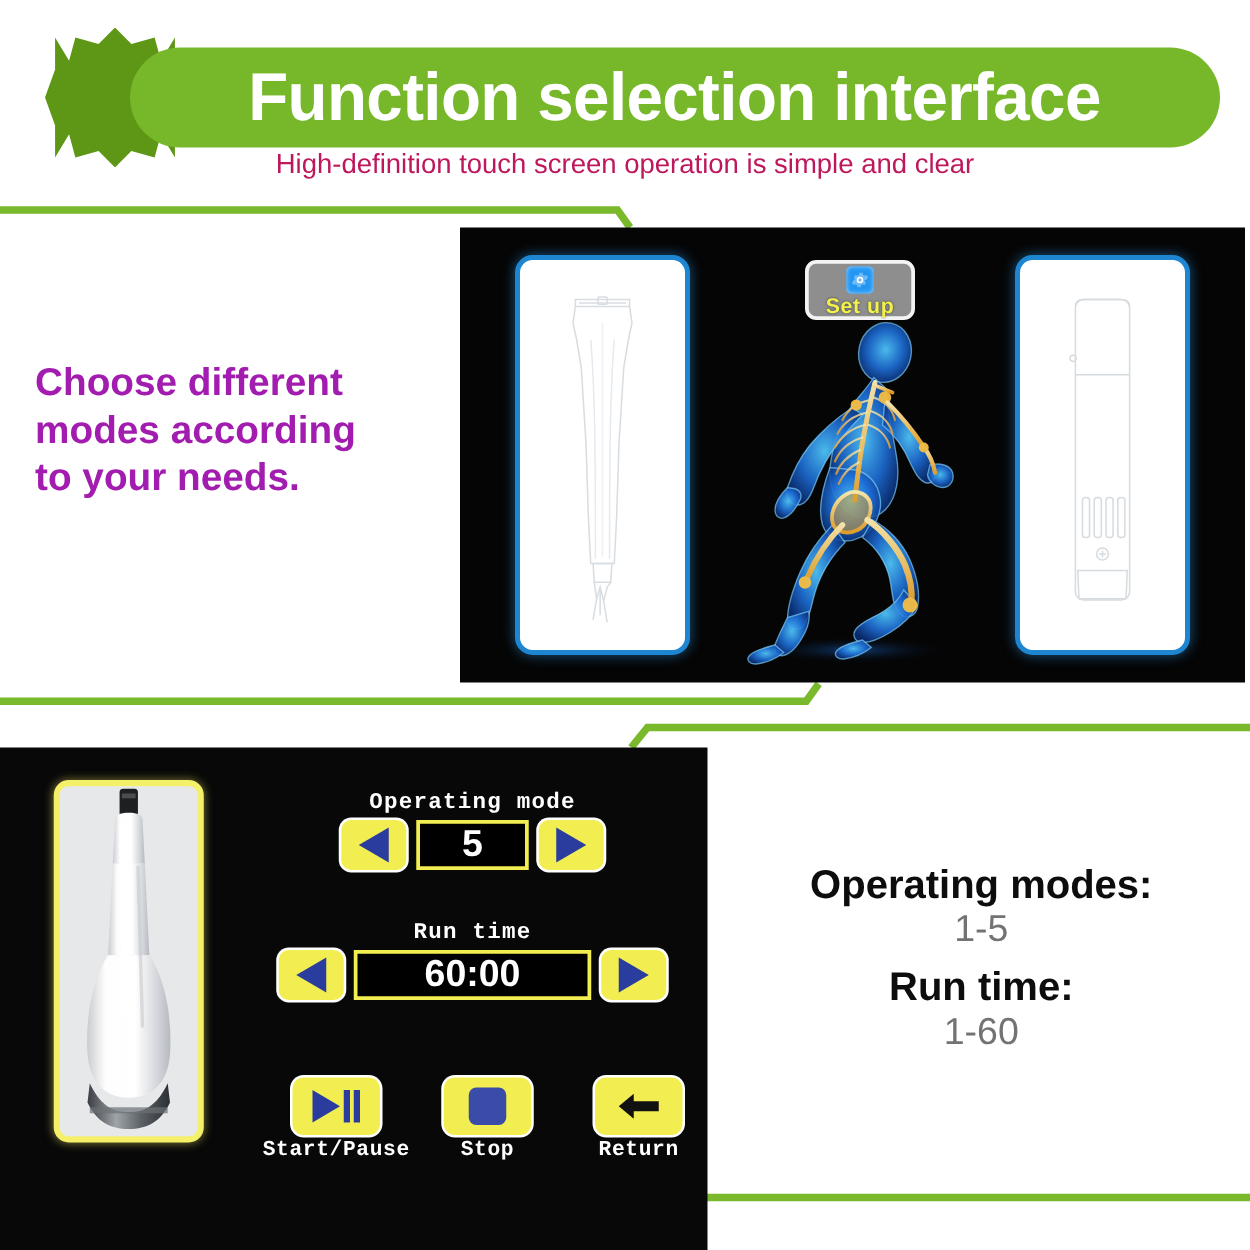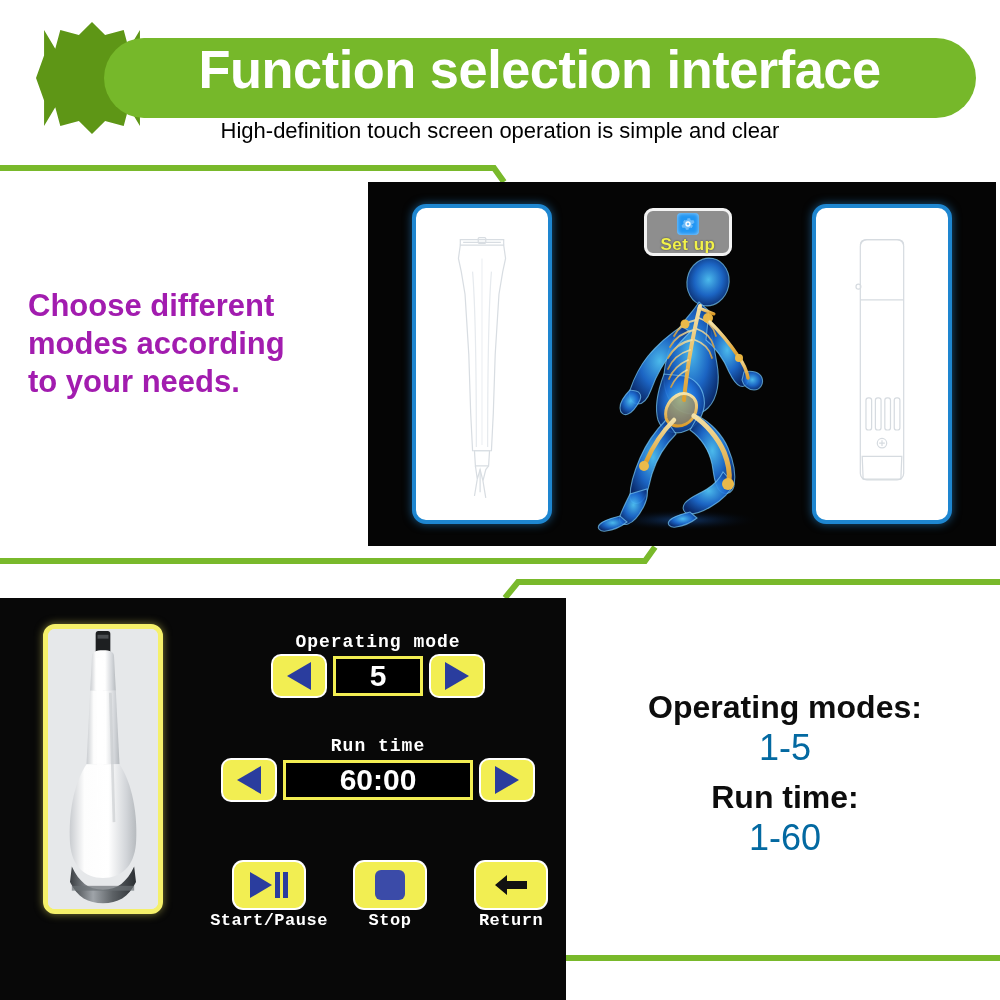--- a/index.html
+++ b/index.html
@@ -22,31 +22,31 @@
       92.8% 92.8%, 82.8% 76.2%, 78.3% 92.8%, 61.7% 88.3%,
       50% 100%, 38.3% 88.3%, 21.7% 92.8%, 17.2% 76.2%,
       7.2% 92.8%, 7.2% 70%, 0% 50%, 7.2% 30%,
       7.2% 7.2%, 17.2% 23.8%, 21.7% 7.2%, 38.3% 11.7%
     );
   }
   #header-banner {
     position:absolute; left:104px; top:38px; width:872px; height:80px;
     background: #76B82A;
     border-radius: 40px;
-    display:flex; justify-content:center;
+    display:flex; align-items:center; justify-content:center;
   }
   #header-title {
     color:#ffffff; font-size:54px; font-weight:bold;
     font-family:"Liberation Sans", sans-serif;
     letter-spacing:-0.5px; white-space:nowrap;
     transform: scaleX(0.97);
   }
   #header-subtitle {
     position:absolute; left:0; top:118px; width:1000px;
-    text-align:center; color:#000000; font-size:22px;
+    text-align:center; color:#be185d; font-size:22px;
     font-family:"Liberation Sans", sans-serif; white-space:nowrap;
   }
 
   
   .frame-svg { position:absolute; left:0; top:0; width:1000px; height:1000px; pointer-events:none; }
 
   
   #section1-text {
     position:absolute; left:28px; top:287px; width:330px;
   }
@@ -140,21 +140,21 @@
   .play-tri { width:0;height:0; border-top:13px solid transparent; border-bottom:13px solid transparent; border-left:22px solid #2A3D9E; }
   .pause-bars { display:flex; gap:3px; }
   .pause-bar { width:5px; height:26px; background:#2A3D9E; }
   .stop-square { width:30px; height:30px; background:#3B4BA8; border-radius:6px; }
   .back-arrow-svg { width:40px; height:28px; }
 
   #section2-text {
     position:absolute; left:580px; top:690px; width:410px; text-align:center;
   }
   .spec-label { font-size:32px; font-weight:bold; color:#0d0d0d; line-height:1.12; }
-  .spec-value { font-size:36px; color:#0369a1; line-height:1.22; margin-bottom:10px; }
+  .spec-value { font-size:30px; color:#737373; line-height:1.22; margin-bottom:10px; }
 </style>
 </head>
 <body>
 
 <div id="page">
 
   <div id="header-block">
     <div id="header-star" style="background: rgb(94, 150, 22);"></div>
     <div id="header-banner" style="background: rgb(118, 184, 42);">
       <span id="header-title">Function selection interface</span>

